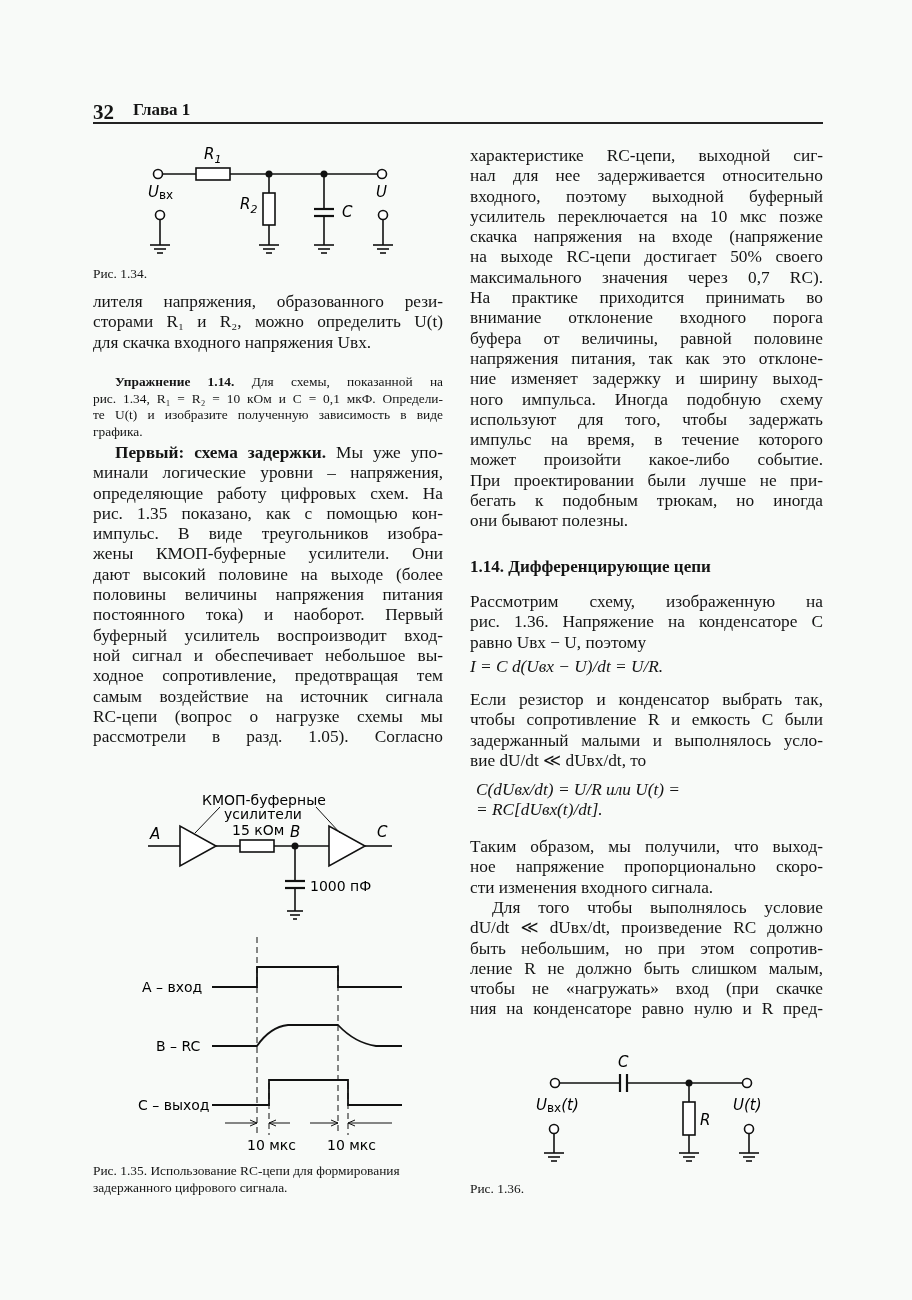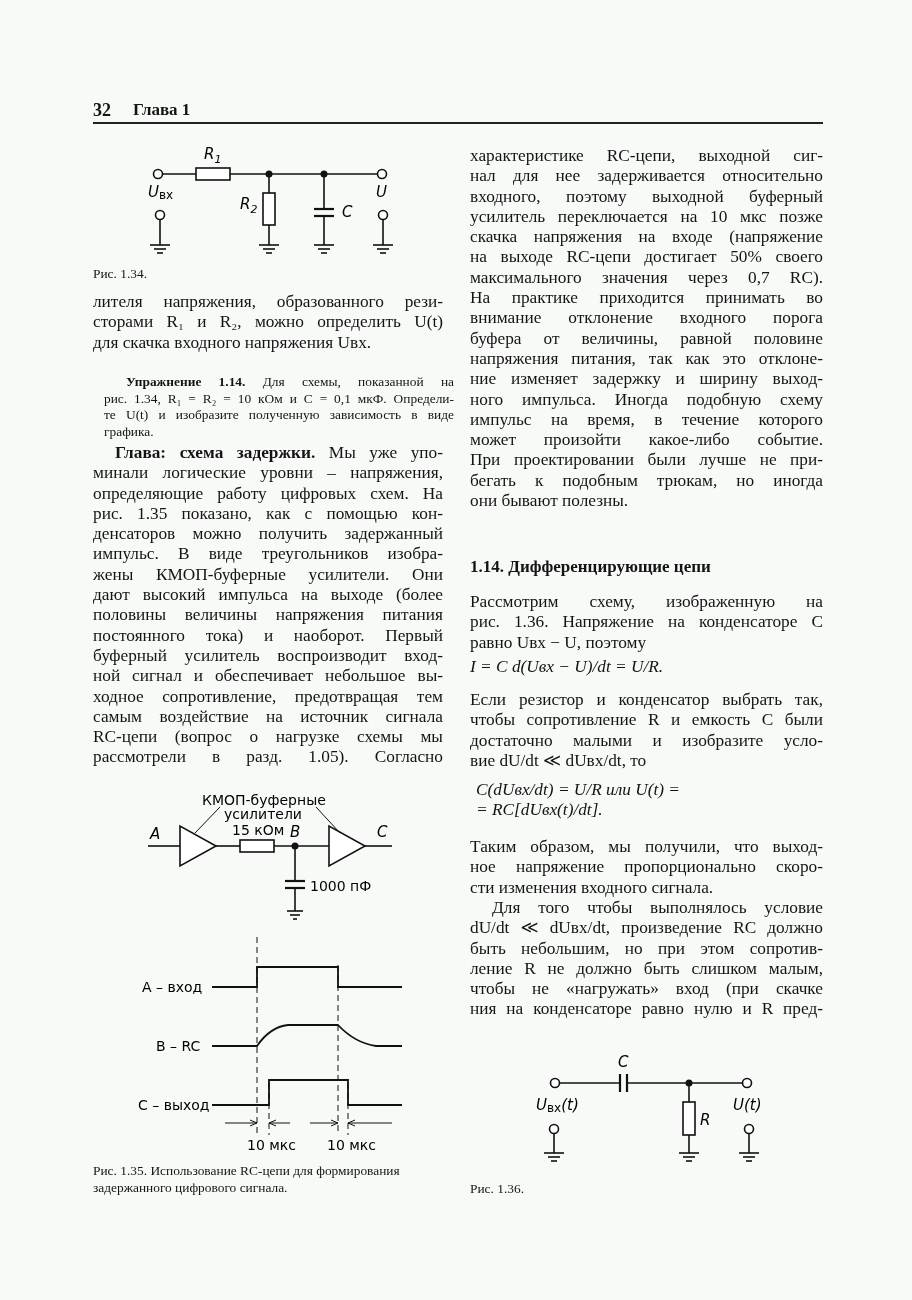--- a/index.html
+++ b/index.html
@@ -2,29 +2,29 @@
 <html><head>
 <meta charset="utf-8">
 <style>
   html, body { margin: 0; padding: 0; }
   body {
     width: 912px; height: 1300px; position: relative; overflow: hidden;
     background: #f8faf8; color: #141414;
     font-family: "Liberation Serif", "DejaVu Serif", serif;
   }
   .abs { position: absolute; }
-  .hdr-num { left: 93px; top: 100px; font-weight: bold; font-size: 18px; }
+  .hdr-num { left: 93px; top: 100px; font-weight: bold; font-size: 21px; }
   .hdr-title { left: 133px; top: 100px; font-weight: bold; font-size: 17px; }
   .hdr-rule { left: 93px; top: 122px; width: 730px; height: 2px; background: #222; }
 
   .col { position: absolute; font-size: 17.3px; line-height: 20.3px; text-align: justify; }
   .col .line { display: block; text-align: justify; text-align-last: justify; white-space: nowrap; }
   .line.last { text-align-last: left; }
   .indent { text-indent: 22px; }
-  .small { font-size: 13.4px; line-height: 16.5px; margin-left: 11px; }
+  .small { font-size: 13.4px; line-height: 16.5px; }
   .cap { font-size: 13.4px; line-height: 17px; }
   .bold { font-weight: bold; }
   .sect { font-weight: bold; font-size: 17px; }
   svg text { font-family: "DejaVu Sans", sans-serif; }
 </style>
 </head>
 <body>
 
 <div class="abs hdr-num">32</div>
 <div class="abs hdr-title">Глава 1</div>
@@ -82,28 +82,27 @@
 </div>
 
 <div class="col small" style="left:93px;top:374px;width:350px">
   <span class="line indent"><span class="bold">Упражнение 1.14.</span> <span>Для схемы, показанной на</span></span>
   <span class="line">рис. 1.34, R₁ = R₂ = 10 кОм и C = 0,1 мкФ. Определи-</span>
   <span class="line">те U(t) и изобразите полученную зависимость в виде</span>
   <span class="line last">графика.</span>
 </div>
 
 <div class="col" style="left:93px;top:443px;width:350px">
-  <span class="line indent"><span class="bold">Глава: схема задержки.</span> <span>Мы уже упо-</span></span>
+  <span class="line indent"><span class="bold">Первый: схема задержки.</span> <span>Мы уже упо-</span></span>
   <span class="line">минали логические уровни – напряжения,</span>
   <span class="line">определяющие работу цифровых схем. На</span>
   <span class="line">рис. 1.35 показано, как с помощью кон-</span>
-  <span class="line">денсаторов можно получить задержанный</span>
   <span class="line">импульс. В виде треугольников изобра-</span>
   <span class="line">жены КМОП-буферные усилители. Они</span>
-  <span class="line">дают высокий импульса на выходе (более</span>
+  <span class="line">дают высокий половине на выходе (более</span>
   <span class="line">половины величины напряжения питания</span>
   <span class="line">постоянного тока) и наоборот. Первый</span>
   <span class="line">буферный усилитель воспроизводит вход-</span>
   <span class="line">ной сигнал и обеспечивает небольшое вы-</span>
   <span class="line">ходное сопротивление, предотвращая тем</span>
   <span class="line">самым воздействие на источник сигнала</span>
   <span class="line">RC-цепи (вопрос о нагрузке схемы мы</span>
   <span class="line">рассмотрели в разд. 1.05). Согласно</span>
 </div>
 
@@ -177,40 +176,41 @@
   <span class="line">усилитель переключается на 10 мкс позже</span>
   <span class="line">скачка напряжения на входе (напряжение</span>
   <span class="line">на выходе RC-цепи достигает 50% своего</span>
   <span class="line">максимального значения через 0,7 RC).</span>
   <span class="line">На практике приходится принимать во</span>
   <span class="line">внимание отклонение входного порога</span>
   <span class="line">буфера от величины, равной половине</span>
   <span class="line">напряжения питания, так как это отклоне-</span>
   <span class="line">ние изменяет задержку и ширину выход-</span>
   <span class="line">ного импульса. Иногда подобную схему</span>
+  <span class="line">используют для того, чтобы задержать</span>
   <span class="line">импульс на время, в течение которого</span>
   <span class="line">может произойти какое-либо событие.</span>
   <span class="line">При проектировании были лучше не при-</span>
   <span class="line">бегать к подобным трюкам, но иногда</span>
   <span class="line last">они бывают полезны.</span>
 </div>
 
 <div class="abs sect" style="left:470px;top:557px">1.14. Дифференцирующие цепи</div>
 
 <div class="col" style="left:470px;top:592px;width:353px">
   <span class="line">Рассмотрим схему, изображенную на</span>
   <span class="line">рис. 1.36. Напряжение на конденсаторе C</span>
   <span class="line last">равно Uвх − U, поэтому</span>
 </div>
 <div class="col" style="left:470px;top:657px;width:353px;font-style:italic">I = C d(Uвх − U)/dt = U/R.</div>
 
 <div class="col" style="left:470px;top:690px;width:353px">
   <span class="line">Если резистор и конденсатор выбрать так,</span>
   <span class="line">чтобы сопротивление R и емкость C были</span>
-  <span class="line">достаточно малыми и изобразите усло-</span>
+  <span class="line">задержанный малыми и выполнялось усло-</span>
   <span class="line last">вие dU/dt ≪ dUвх/dt, то</span>
 </div>
 <div class="col" style="left:476px;top:780px;width:353px;font-style:italic">
   <span class="line last">C(dUвх/dt) = U/R или U(t) =</span>
   <span class="line last">= RC[dUвх(t)/dt].</span>
 </div>
 
 <div class="col" style="left:470px;top:837px;width:353px">
   <span class="line">Таким образом, мы получили, что выход-</span>
   <span class="line">ное напряжение пропорционально скоро-</span>

